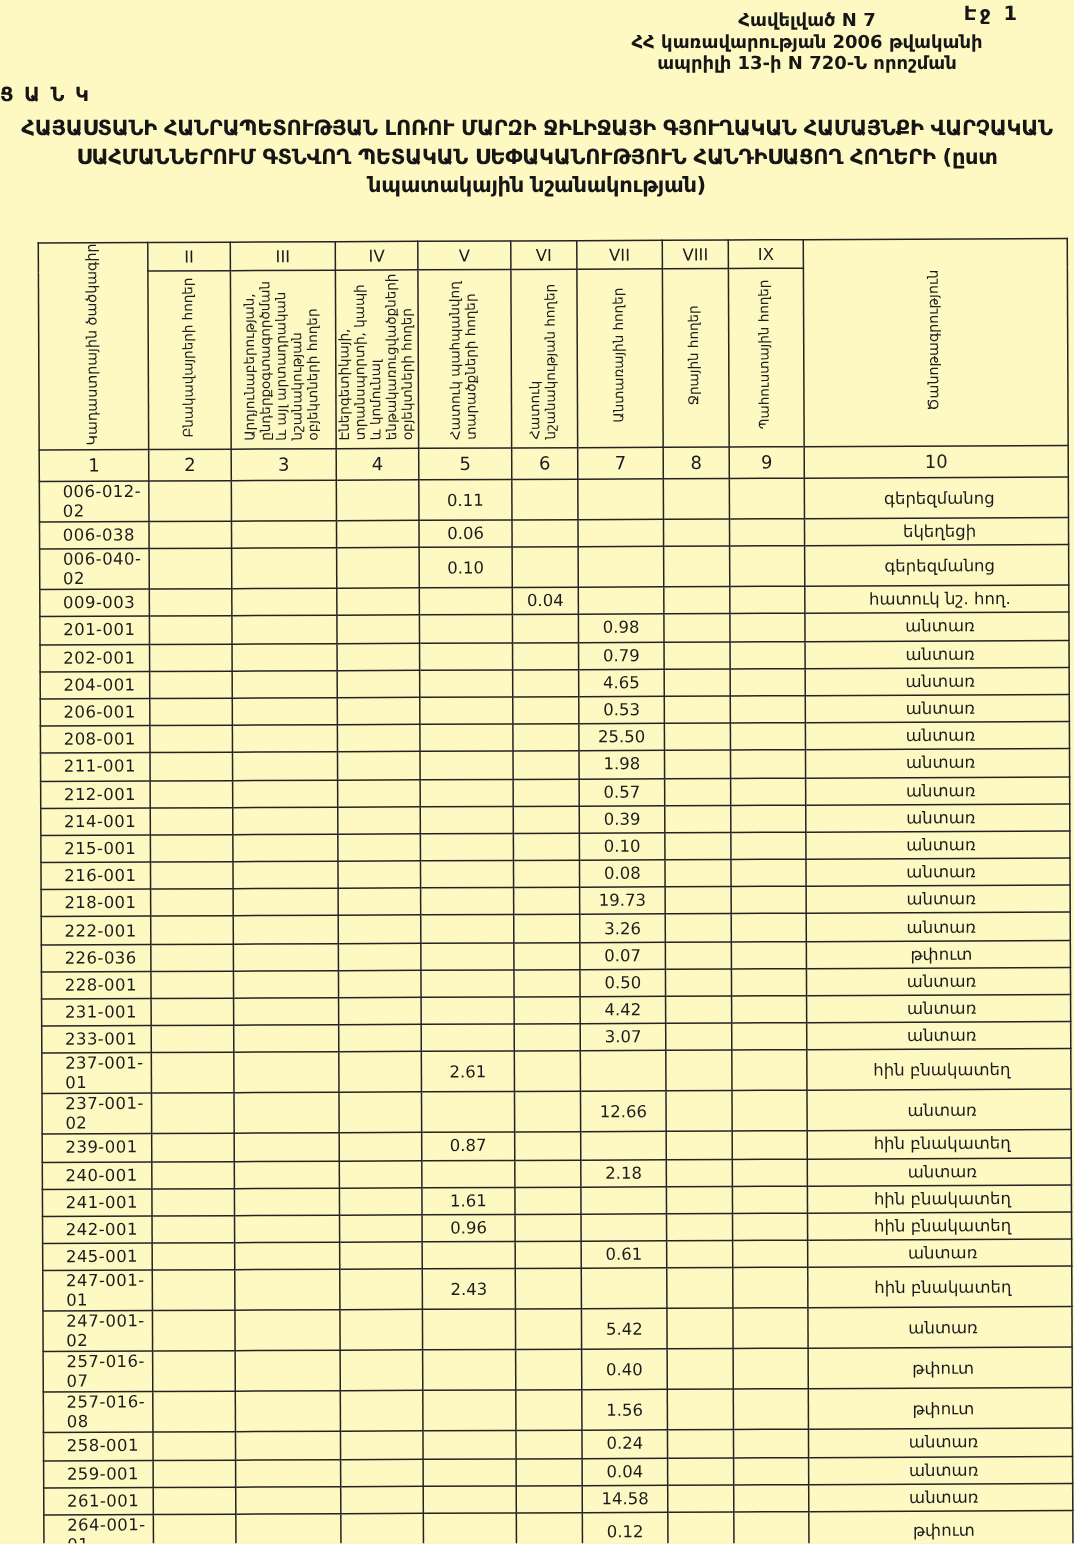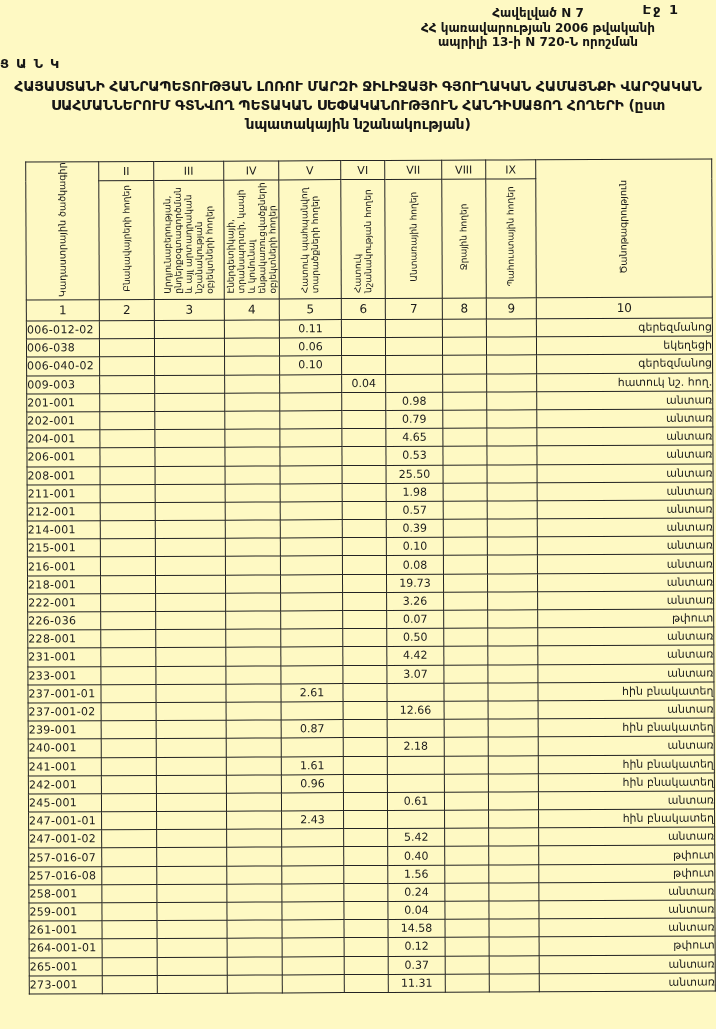--- a/index.html
+++ b/index.html
@@ -51,23 +51,23 @@
   .vtext {
     display:inline-block;
     writing-mode:vertical-rl;
     transform:rotate(180deg);
     font-size:9px; line-height:10.5px;
     max-height:112px;
     text-align:left;
   }
   .vtext-tall { max-height:150px; font-size:9.5px; }
   tbody td { height:17.2px; font-size:11px; }
-  td.cell-code { text-align:left; padding-left:0; letter-spacing:0.3px; }
+  td.cell-code { text-align:left; padding-left:15px; letter-spacing:0.3px; }
   td.cell-value { text-align:center; }
-  td.cell-note { text-align:right; padding-left:4px;margin-left:48px; }
+  td.cell-note { text-align:center; padding-left:4px;margin-left:48px; }
 </style>
 </head>
 <body>
 
 <div class="page">
 
   <div class="page-label">Էջ 1</div>
 
   <div class="appendix">
     <div>Հավելված N 7</div>

